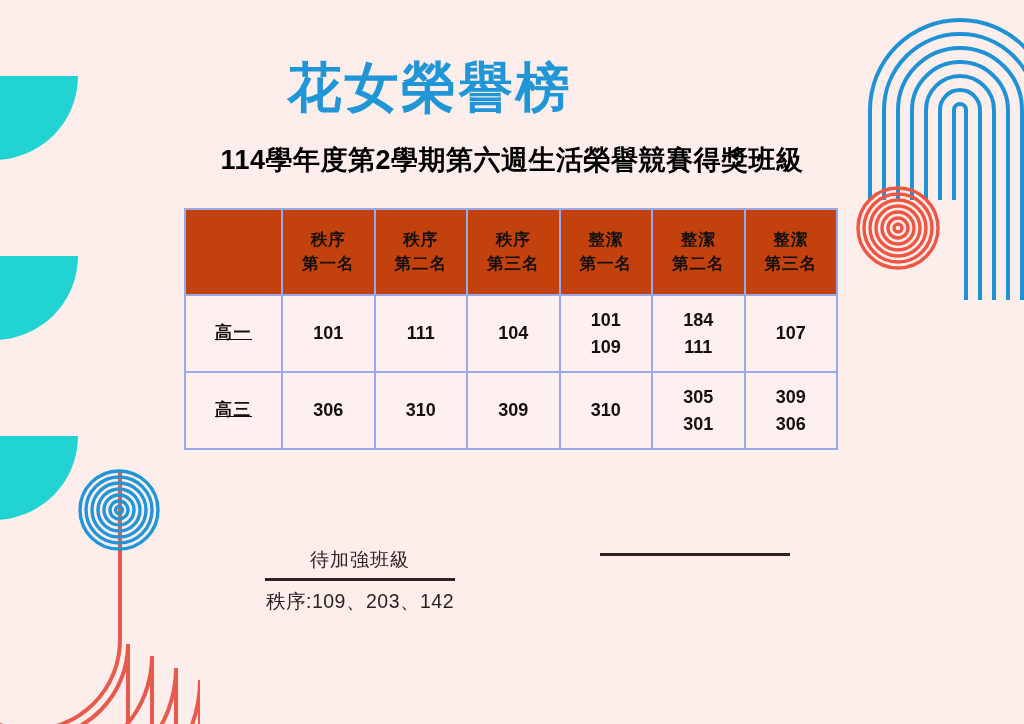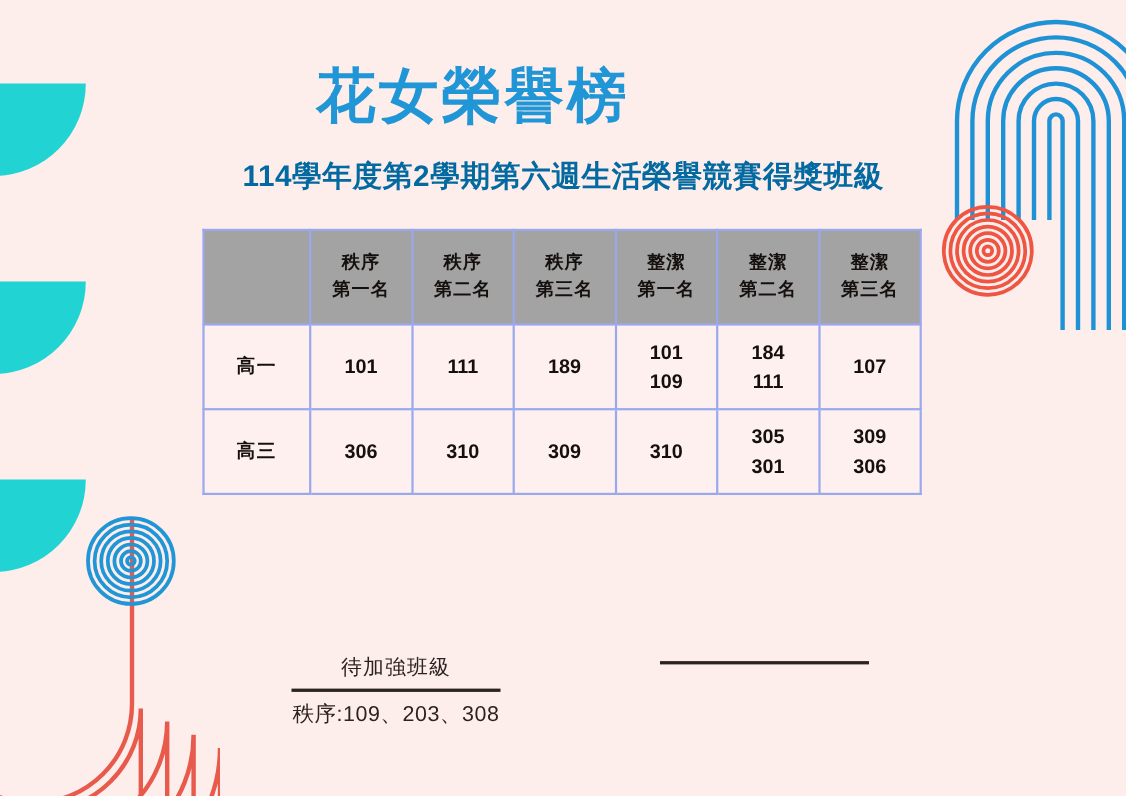--- a/index.html
+++ b/index.html
@@ -49,21 +49,21 @@
   }
 
   .subtitle {
     position: absolute;
     left: 0;
     top: 144px;
     width: 1024px;
     text-align: center;
     font-size: 27px;
     font-weight: bold;
-    color: #0369a1;
+    color: #000000;
     letter-spacing: 0.5px;
     line-height: 1.2;
   }
 
   
   .honor-table {
     position: absolute;
     left: 184px;
     top: 208px;
     width: 651px;
@@ -72,46 +72,46 @@
   }
   .honor-table td, .honor-table th {
     border: 2px solid #9aa8ee;
     text-align: center;
     vertical-align: middle;
     padding: 0;
     font-weight: bold;
     color: #15100e;
   }
   .honor-table thead th {
-    background: #a3a3a3;
+    background: #c2410c;
     height: 84px;
     font-size: 16.5px;
     line-height: 1.45;
     letter-spacing: 1px;
   }
   .honor-table tbody td {
     background: #fdf0ee;
     height: 75px;
     font-size: 18px;
     line-height: 1.45;
   }
   .honor-table tbody td.rowhead {
     font-size: 17px;
     letter-spacing: 1.5px;
+    text-decoration: underline;
   }
   .col-first { width: 97px; }
   .col-n { width: 92.5px; }
   .cellline { display: block; }
 
   
   .foot {
     position: absolute;
     text-align: center;
     color: #2b2321;
-    margin-top: 48px;
   }
   .foot .foot-title {
     font-size: 19px;
     line-height: 1.3;
     letter-spacing: 1px;
   }
   .foot .rule {
     height: 3px;
     background: #2b2321;
     margin: 5px auto 6px auto;
@@ -272,21 +272,21 @@
         <td class="rowhead">高一</td>
         <td>
           <span class="cellline">101</span>
 
         </td>
         <td>
           <span class="cellline">111</span>
 
         </td>
         <td>
-          <span class="cellline">189</span>
+          <span class="cellline">104</span>
 
         </td>
         <td>
           <span class="cellline">101</span>
           <span class="cellline">109</span>
         </td>
         <td>
           <span class="cellline">184</span>
           <span class="cellline">111</span>
         </td>
@@ -321,20 +321,20 @@
           <span class="cellline">309</span>
           <span class="cellline">306</span>
         </td>
       </tr>
     </tbody>
   </table>
 
   <div class="foot" id="foot-left">
     <div class="foot-title">待加強班級</div>
     <div class="rule"></div>
-    <div class="foot-line">秩序:109、203、308</div>
+    <div class="foot-line">秩序:109、203、142</div>
   </div>
 
   <div class="foot" id="foot-right">
     <div class="rule"></div>
   </div>
 
 </div>
 
 </body></html>

